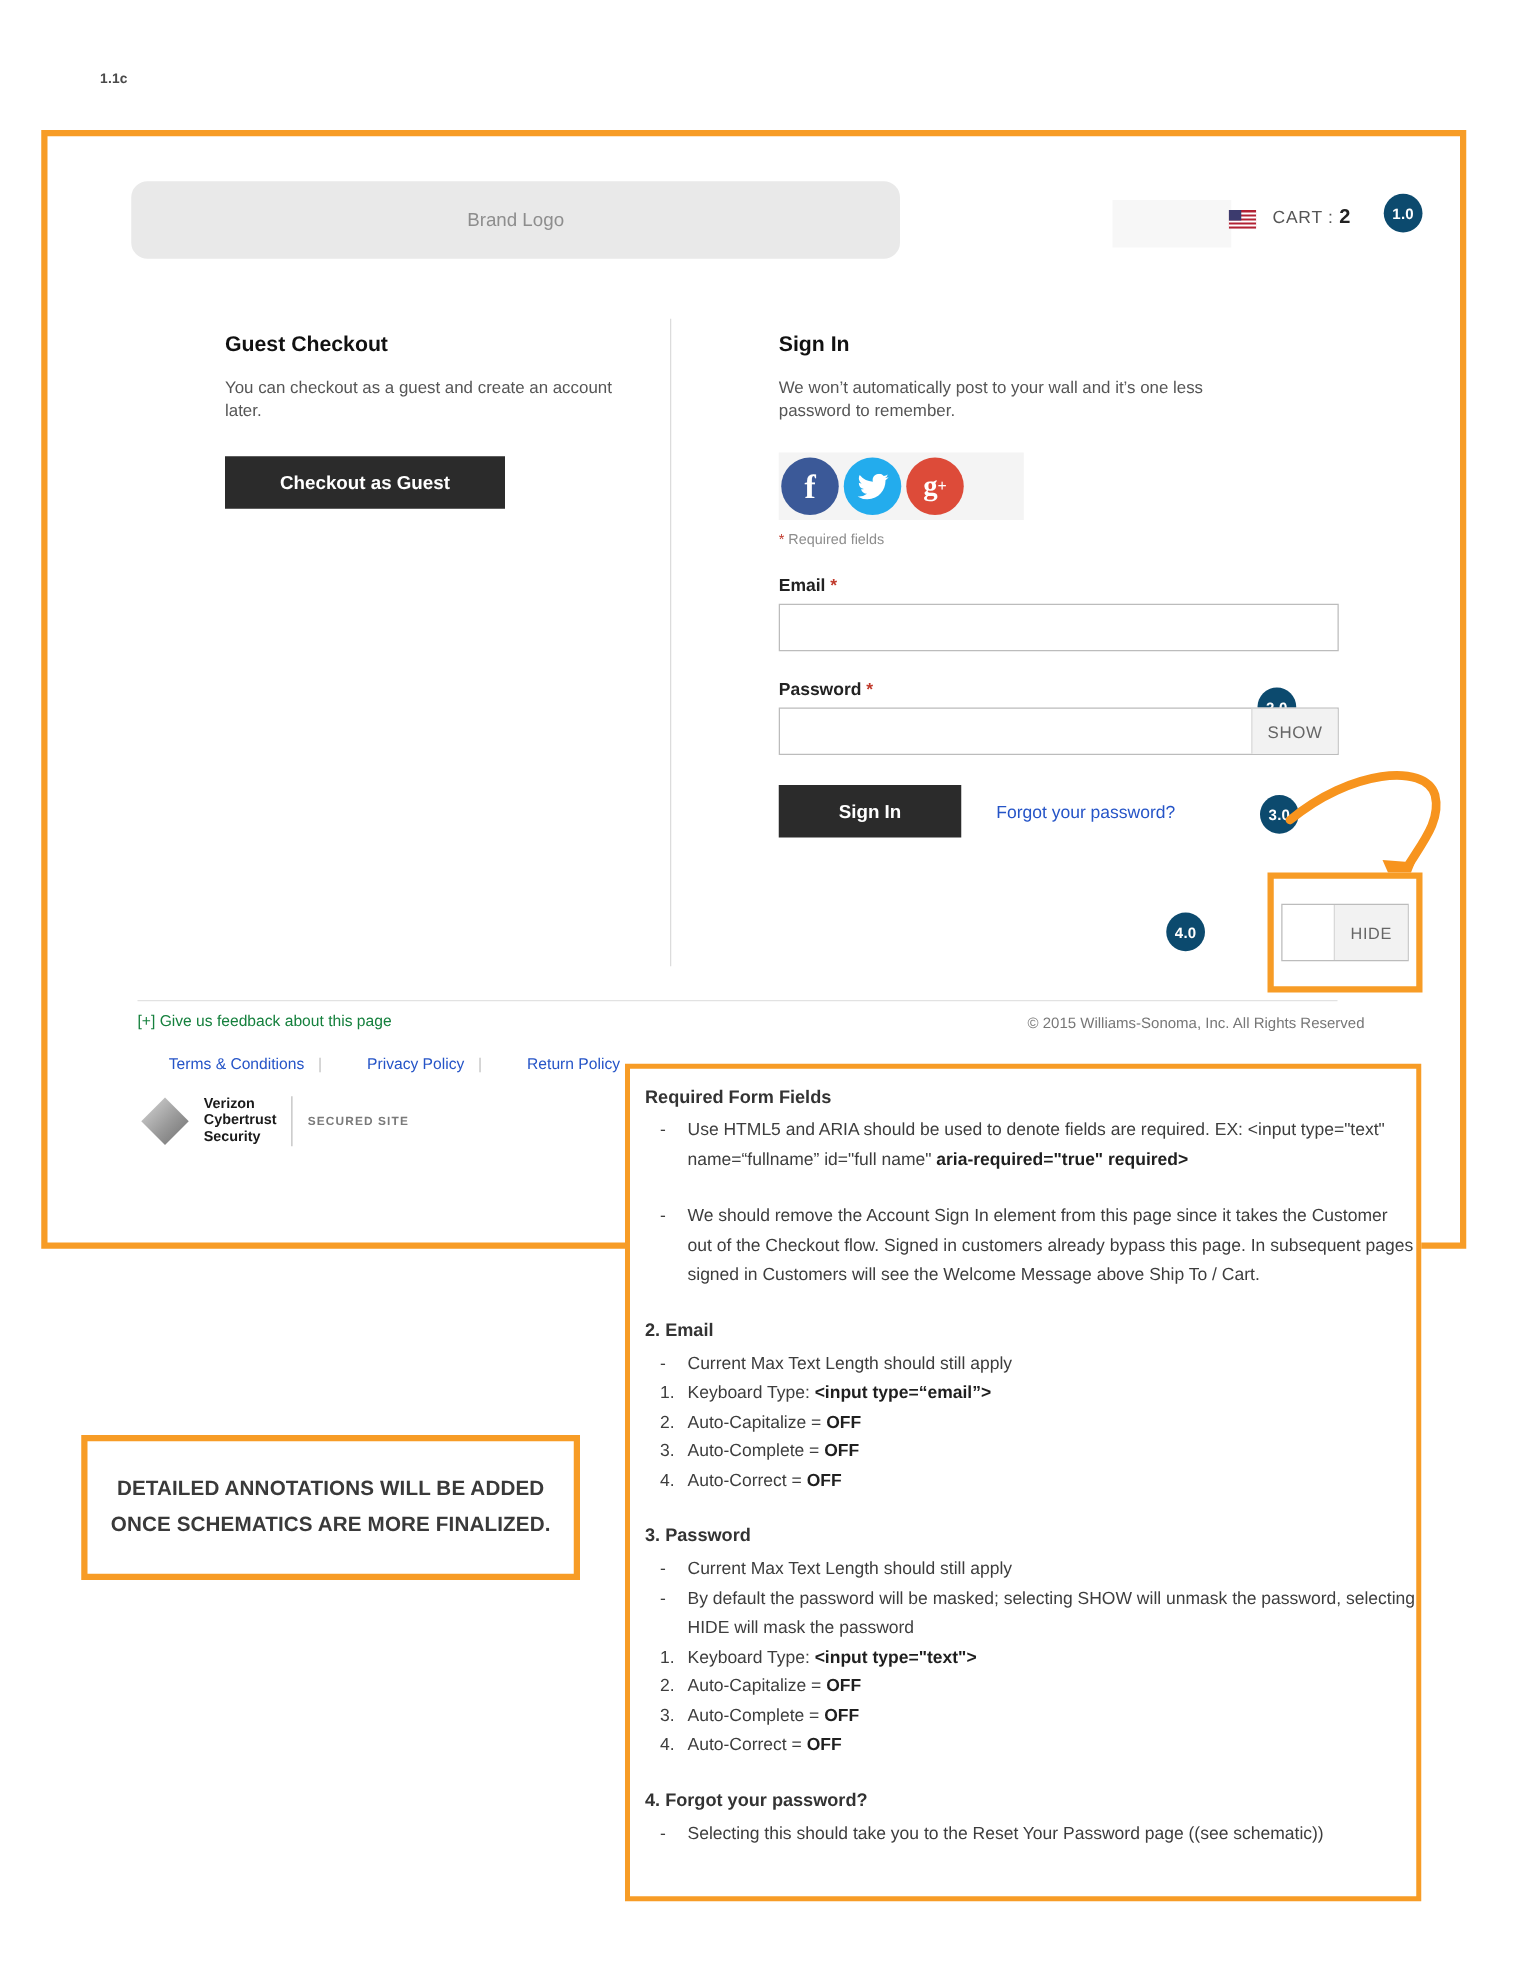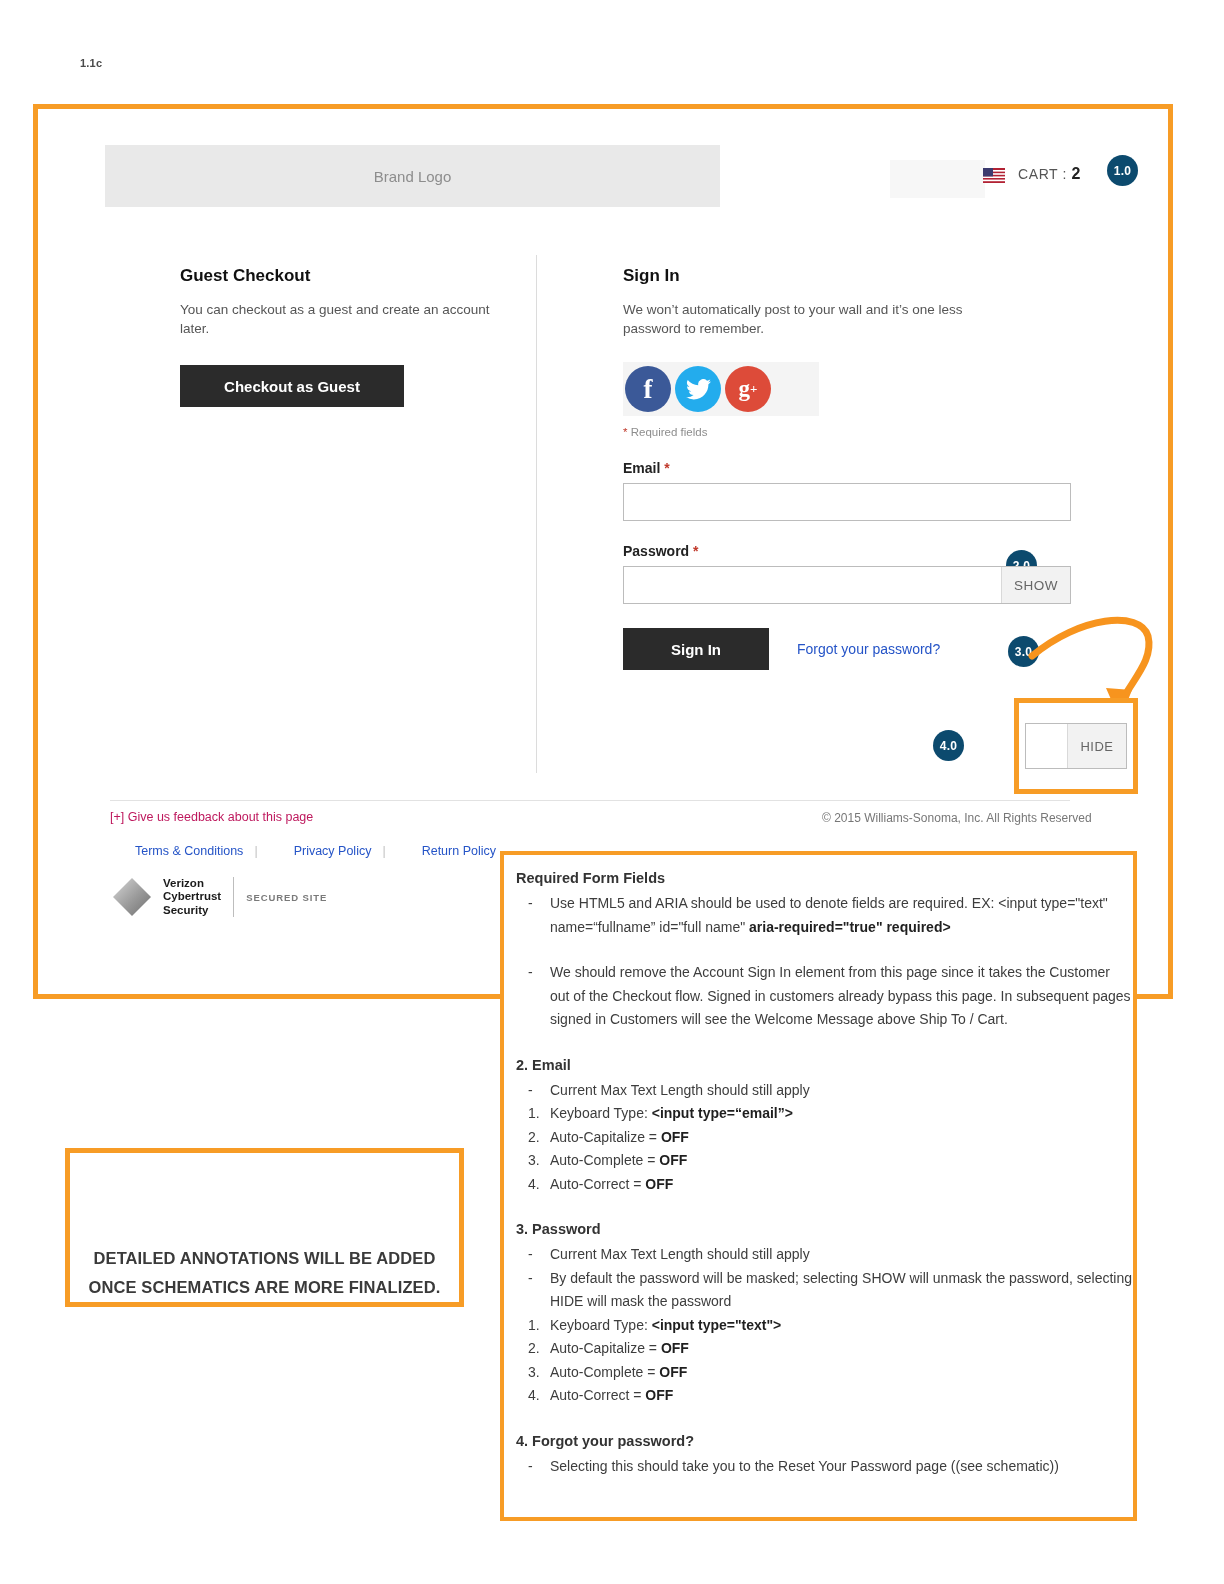--- a/index.html
+++ b/index.html
@@ -14,21 +14,21 @@
   #page-label{left:80px;top:57px;font-size:11px;font-weight:bold;color:#4a4a4a;letter-spacing:.2px;}
 
   
   #schematic-frame{
     left:33px;top:104px;width:1140px;height:895px;
     border:5px solid #F79C26;box-sizing:border-box;background:#fff;
   }
 
   
   #brand-logo{
-    left:105px;top:145px;width:615px;height:62px;background:#e9e9e9;border-radius:0;
+    left:105px;top:145px;width:615px;height:62px;background:#e9e9e9;border-radius:13px;
     display:flex;align-items:center;justify-content:center;
   }
   #brand-logo span{font-size:15px;color:#8d8d8d;}
   #header-util{left:890px;top:160px;width:95px;height:38px;background:#f7f7f7;}
   #flag-icon{left:983px;top:168px;width:22px;height:15px;}
   #cart-label{left:1018px;top:165px;font-size:14px;color:#555;letter-spacing:.6px;}
   #cart-label b{color:#222;font-size:16px;}
   .badge{
     border-radius:50%;background:#0c4a6e;color:#fff;display:flex;align-items:center;
     justify-content:center;font-size:12px;font-weight:bold;letter-spacing:.2px;text-align:right;
@@ -93,35 +93,35 @@
   #hide-callout .inp2{width:100px;height:44px;border:1px solid #bcbcbc;background:#fff;display:flex;}
   #hide-callout .inp2 .blank{flex:1;}
   #hide-callout .inp2 .hide-btn{
     width:58px;background:#f2f2f2;border-left:1px solid #d9d9d9;display:flex;align-items:center;
     justify-content:center;font-size:13px;color:#666;letter-spacing:.5px;cursor:pointer;
   }
   #callout-arrow{left:1020px;top:608px;width:160px;height:115px;pointer-events:none;}
 
   
   #footer-rule{left:110px;top:800px;width:960px;height:1px;background:#e2e2e2;}
-  #feedback-link{left:110px;top:810px;font-size:12.5px;color:#be185d;text-decoration:none;}
+  #feedback-link{left:110px;top:810px;font-size:12.5px;color:#15803d;text-decoration:none;}
   #copyright{left:822px;top:811px;font-size:12px;color:#777;}
   #footer-links{left:110px;top:844px;display:flex;align-items:center;font-size:12.5px;}
   #footer-links a{color:#2554C7;text-decoration:none;margin-left:25px;}
   #footer-links .sep{color:#c3c3c3;margin:0 11px;}
   #trust-badge{left:110px;top:875px;display:flex;align-items:center;}
   #trust-diamond{width:44px;height:44px;}
   #trust-name{margin-left:9px;font-size:11.5px;font-weight:bold;line-height:13.5px;color:#1a1a1a;}
   #trust-divider{width:1px;height:40px;background:#bdbdbd;margin:0 12px;}
   #trust-secured{font-size:9.5px;font-weight:bold;letter-spacing:.9px;color:#7a7a7a;}
 
   
   #detailed-note-box{
-    left:65px;top:1148px;width:399px;height:159px;border:5px solid #F79C26;box-sizing:border-box;
-    background:#fff;display:flex;align-items:flex-end;justify-content:center;text-align:center;
+    left:65px;top:1148px;width:399px;height:116px;border:5px solid #F79C26;box-sizing:border-box;
+    background:#fff;display:flex;align-items:center;justify-content:center;text-align:center;
   }
   #detailed-note-box p{
     margin:0;font-size:16.5px;font-weight:bold;line-height:29px;color:#3a3a3a;letter-spacing:.1px;
   }
 
   
   #annotations-panel{
     left:500px;top:851px;width:637px;height:670px;border:4px solid #F79C26;box-sizing:border-box;
     background:#fff;overflow:hidden;padding:12px 0 0 12px;
   }

